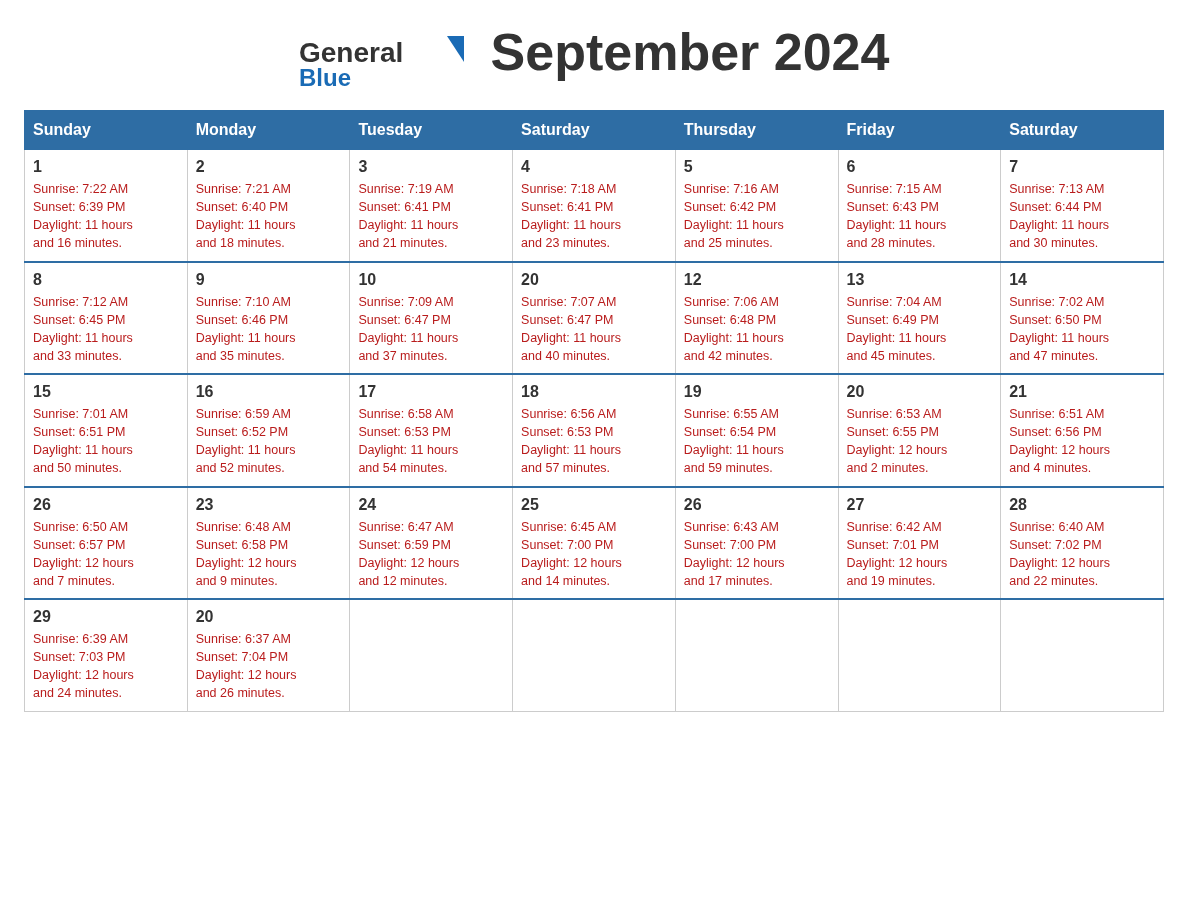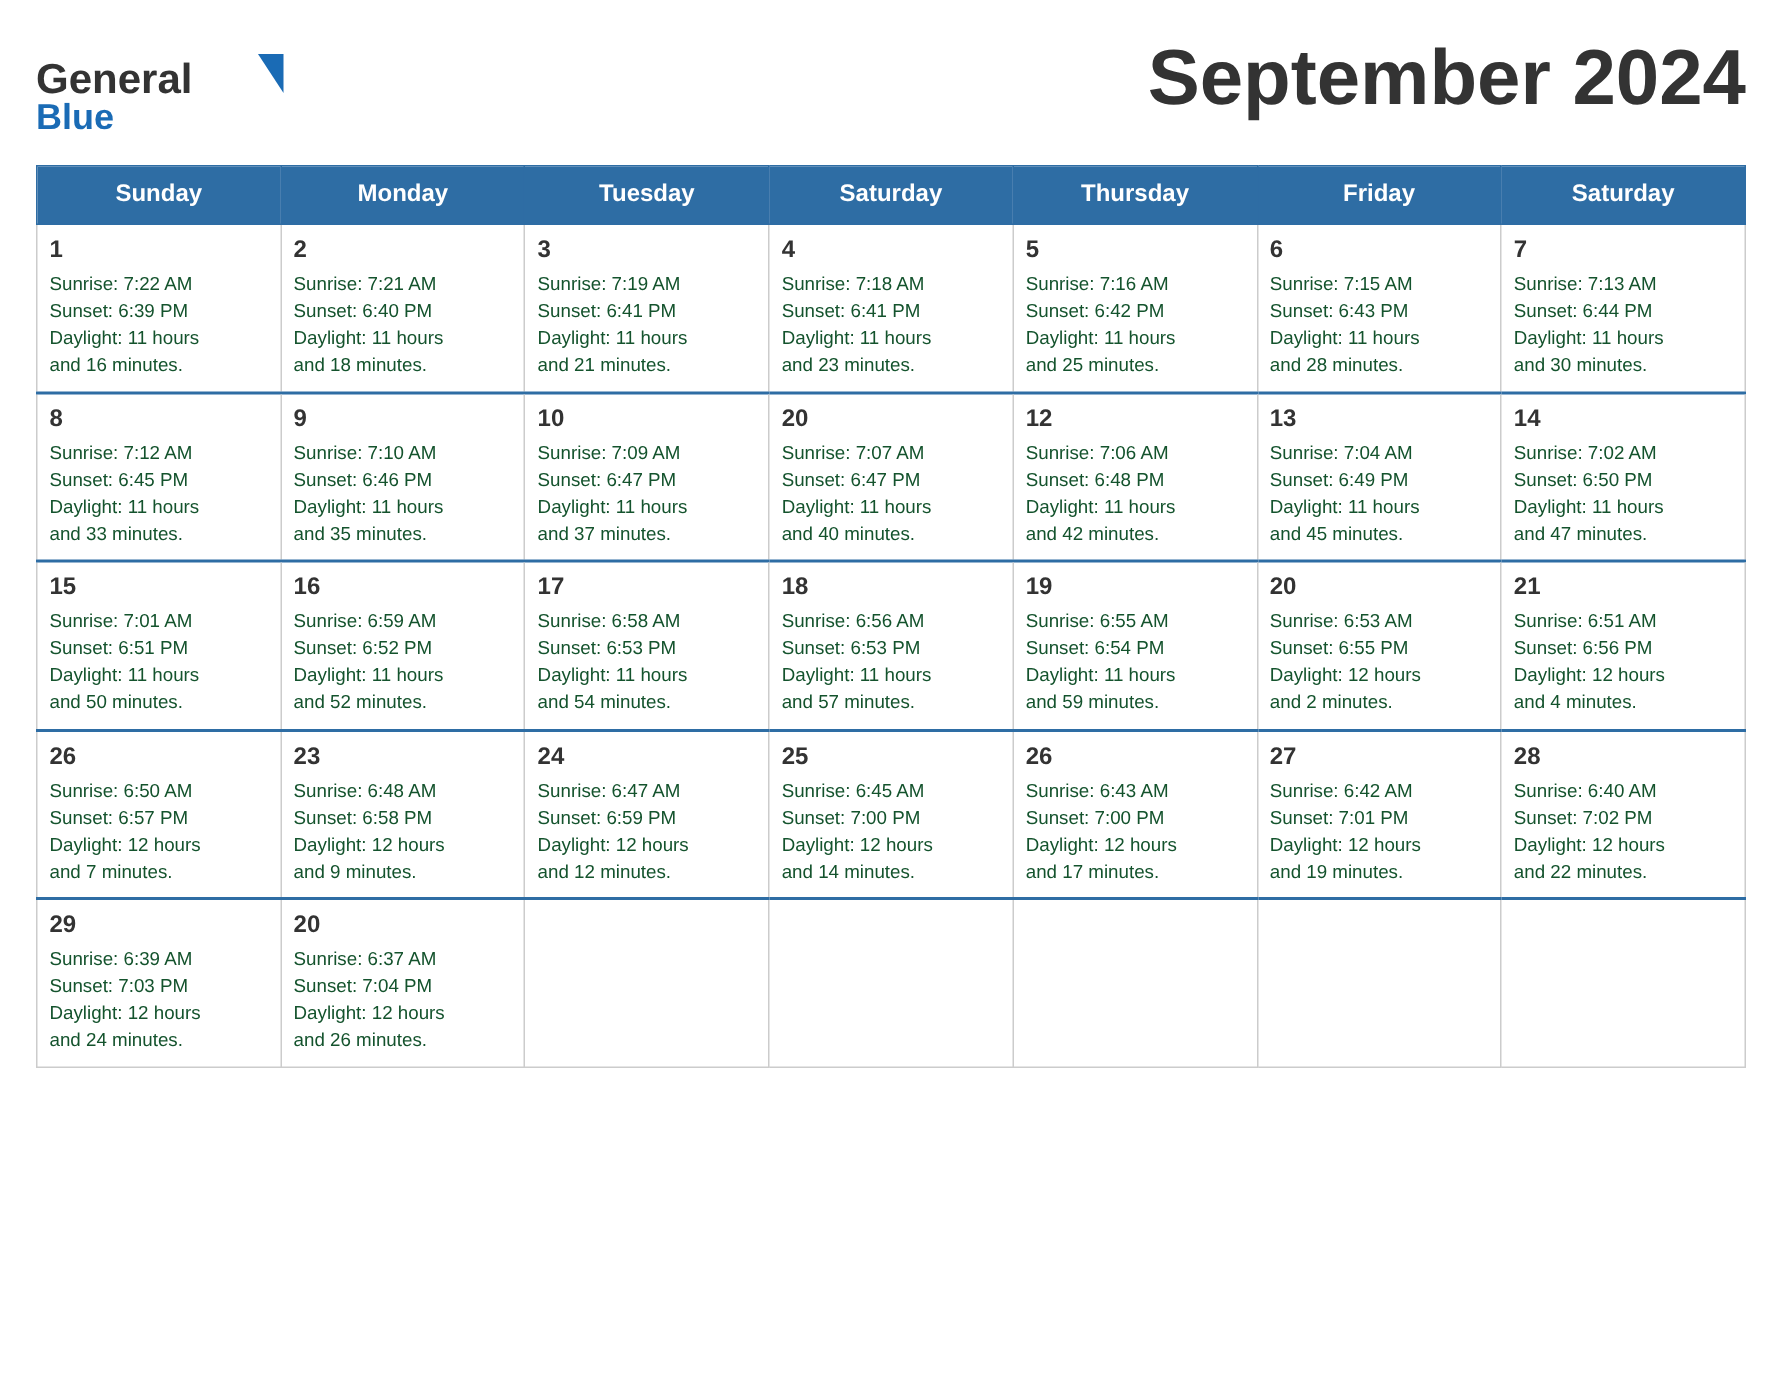--- a/index.html
+++ b/index.html
@@ -5,21 +5,21 @@
     * { box-sizing: border-box; margin: 0; padding: 0; }
     body {
       font-family: Arial, sans-serif;
       background: #fff;
       padding: 24px;
       width: 1188px;
       min-height: 918px;
     }
     .header {
       display: flex;
-      justify-content: space-between;
+      justify-content: center;
       align-items: flex-start;
       margin-bottom: 16px;
     }
     .logo {
       display: flex;
       flex-direction: column;
       align-items: flex-start;
     }
     .title-block {
       text-align: right;
@@ -38,41 +38,41 @@
     }
     .calendar-table {
       width: 100%;
       border-collapse: collapse;
       border: 1px solid #ccc;
     }
     .calendar-table th {
       background-color: #2e6da4;
       color: #fff;
       padding: 10px 8px;
-      text-align: center;
+      text-align: left;
       font-size: 16px;
       font-weight: bold;
       border: 1px solid #2e6da4;
     }
     .calendar-table td {
       vertical-align: top;
       padding: 8px;
       border: 1px solid #ccc;
       width: 14.28%;
       height: 110px;
     }
     .day-number {
       font-size: 16px;
       font-weight: bold;
       color: #333;
       margin-bottom: 4px;
     }
     .day-info {
       font-size: 12.5px;
-      color: #14532d;
+      color: #b91c1c;
       line-height: 1.45;
     }
     .empty-cell {
       background: #fff;
     }
     .row-divider {
       border-top: 2px solid #2e6da4 !important;
     }
     
     .logo-svg-area {

